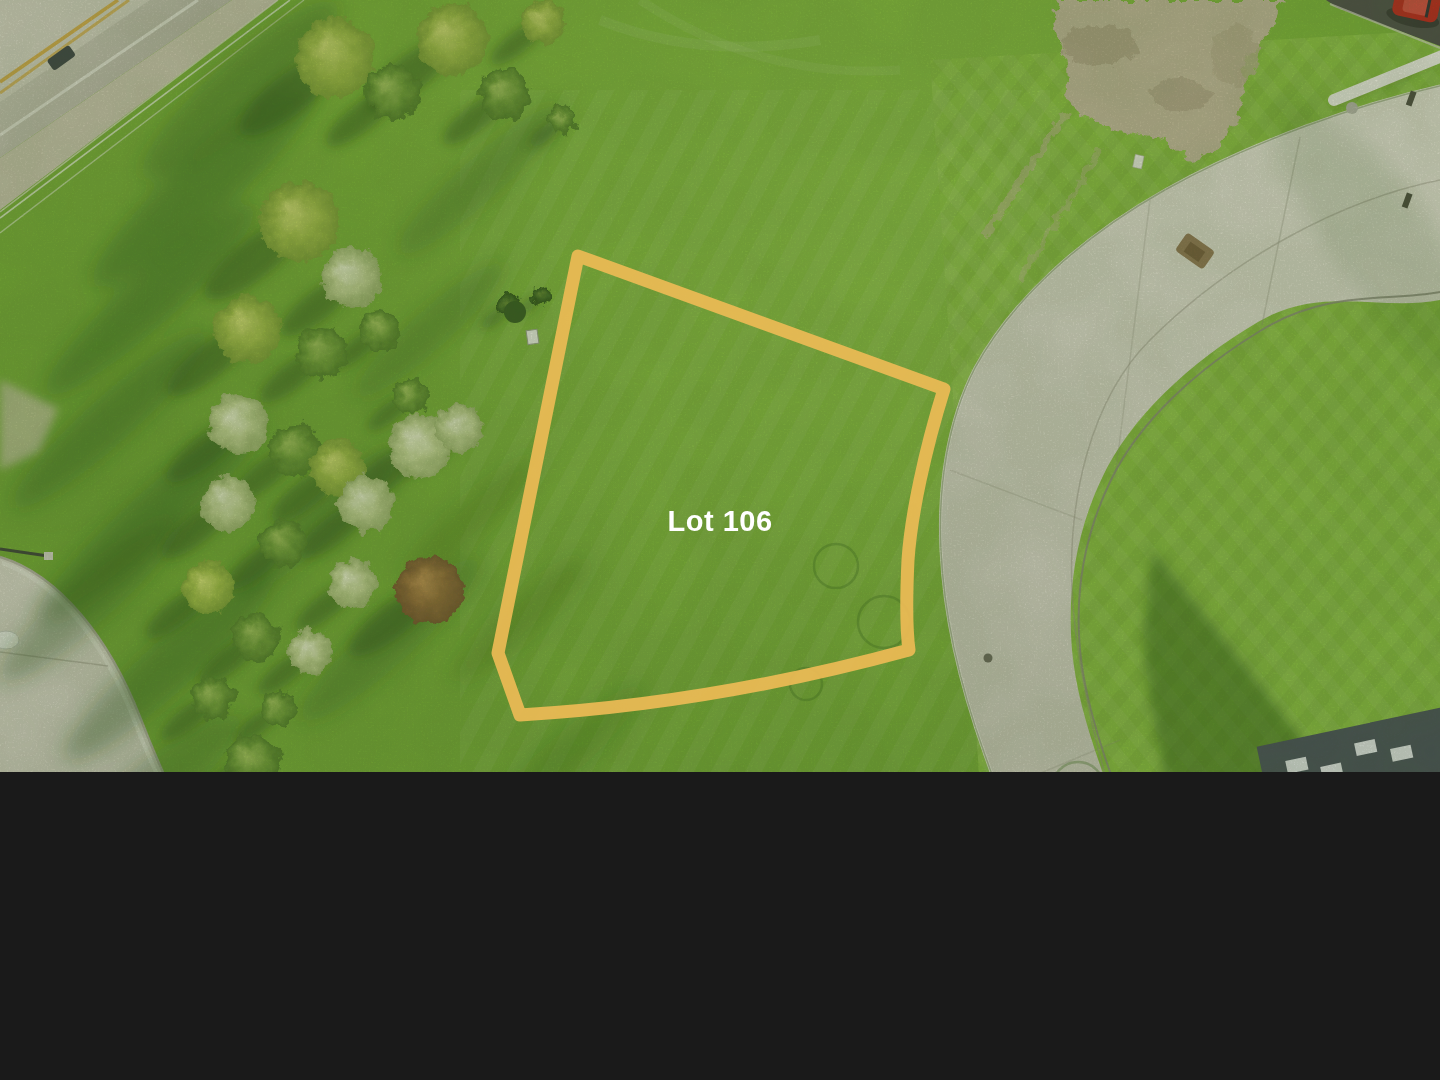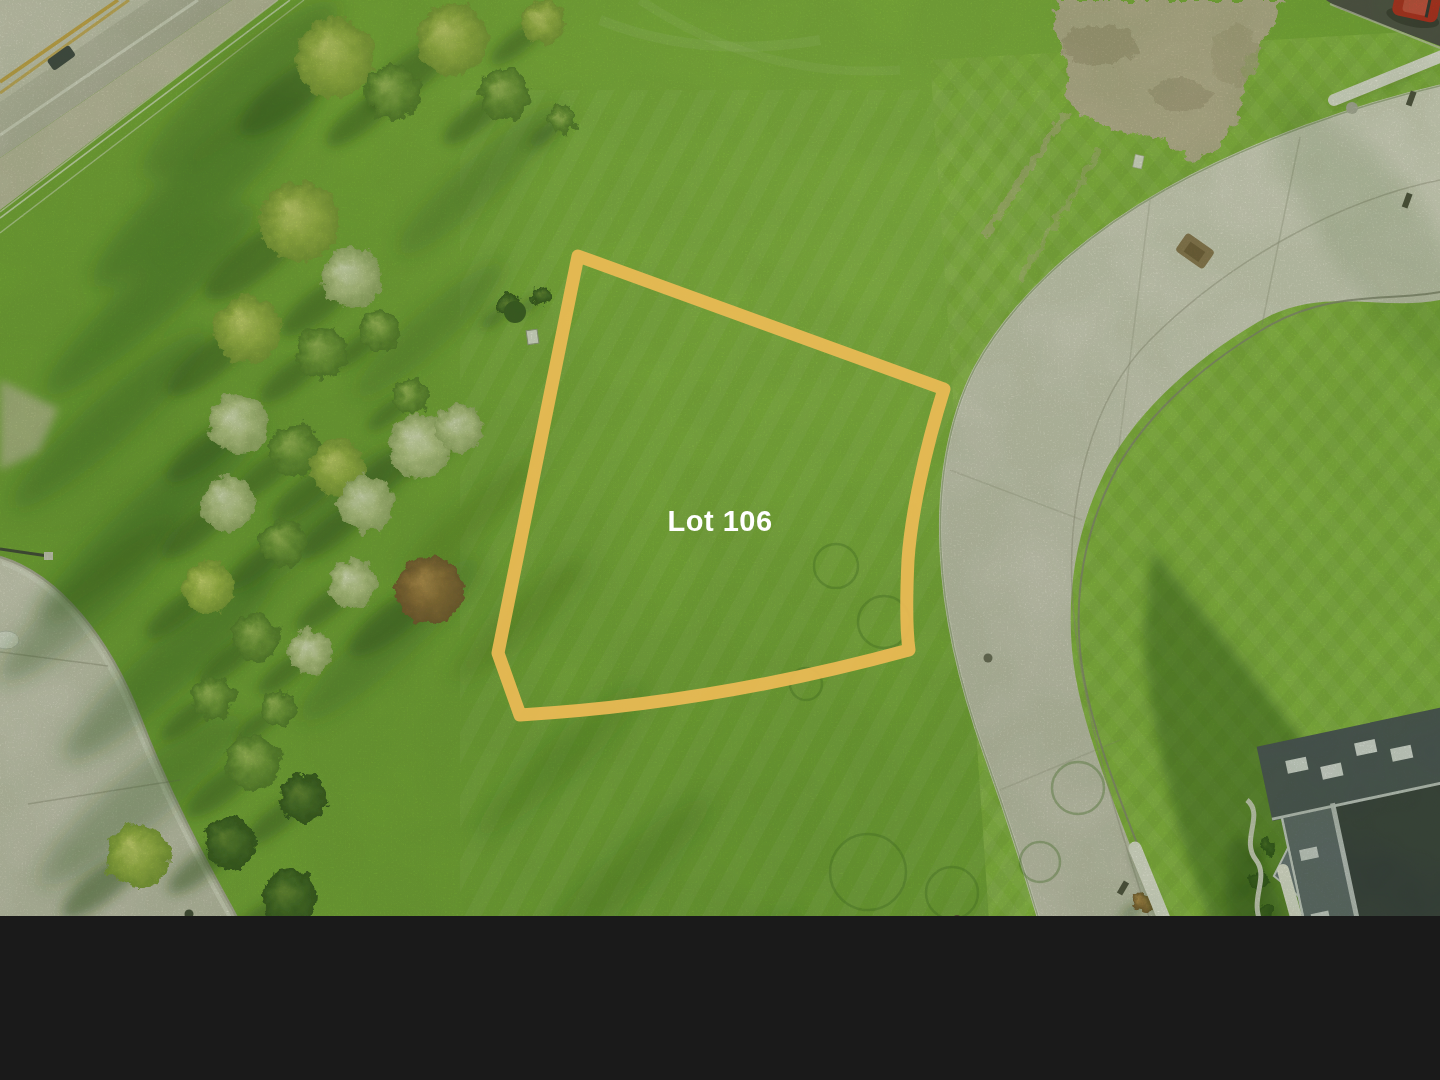--- a/index.html
+++ b/index.html
@@ -1,16 +1,16 @@
 <!DOCTYPE html>
 <html><head>
 <meta charset="utf-8">
 <style>
   html,body{margin:0;padding:0;background:#1a1a1a;}
-  .stage{position:relative;width:1440px;height:916px;overflow:hidden;background:#fdba74;
+  .stage{position:relative;width:1440px;height:772px;overflow:hidden;background:#fdba74;
          font-family:"Liberation Sans", sans-serif;}
   svg{display:block}
   .lot-label{font:700 29px "Liberation Sans", sans-serif;letter-spacing:.5px;}
 </style>
 </head>
 <body>
 
 <div class="stage">
 <svg width="1440" height="1080" viewBox="0 0 1440 1080">
   <defs>

